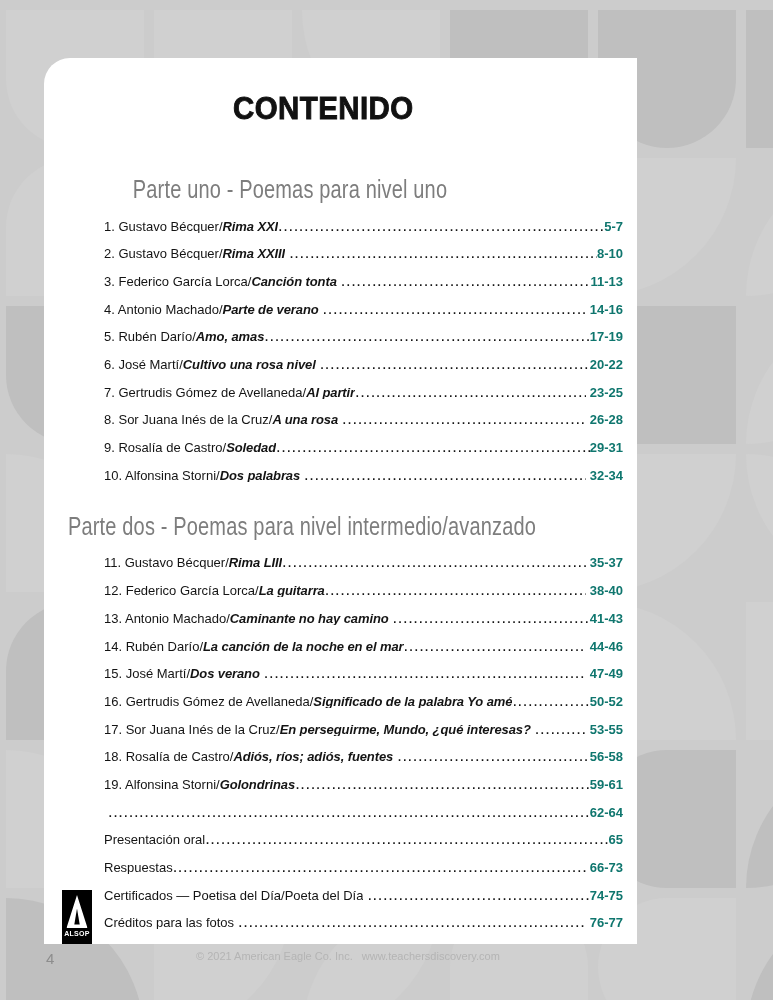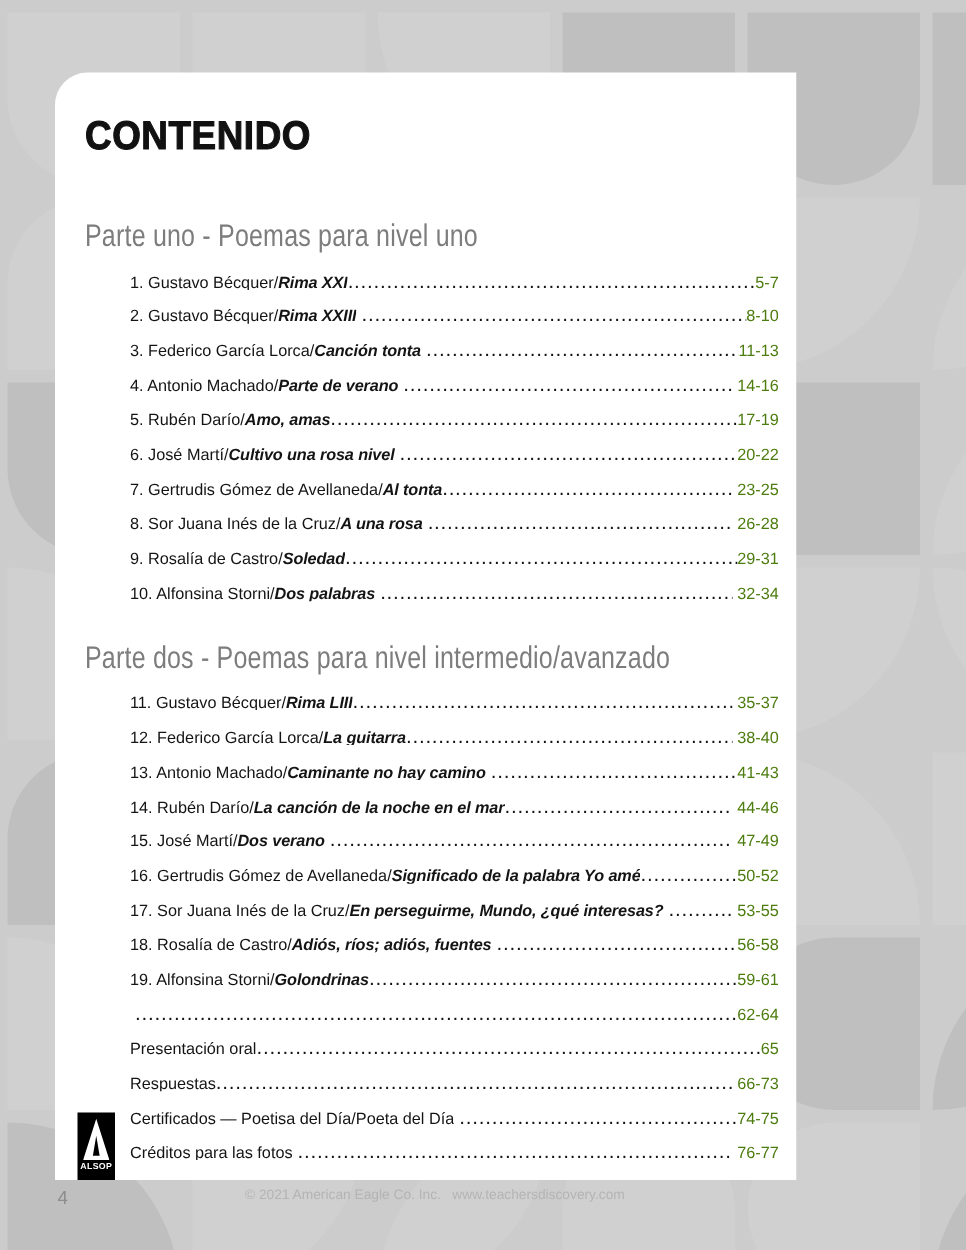--- a/index.html
+++ b/index.html
@@ -41,20 +41,21 @@
     border-top-left-radius: 26px;
     box-shadow: 0 0 0 0 rgba(0,0,0,0);
     overflow: hidden;
   }
 
   #card-inner {
     position: absolute;
     left: 24px;
     top: 0;
     right: 14px;
+    text-align: center;
   }
 
   
   .page-title {
     font-family: "Liberation Sans", sans-serif;
     font-weight: bold;
     font-size: 32px;
     letter-spacing: 0.5px;
     color: #111111;
     margin: 0;
@@ -125,22 +126,22 @@
     margin: 0 0px;
     height: 1em;
   }
   .toc-dots::before {
     content: "........................................................"
              "........................................................"
              "........................................................";
   }
   .toc-pages {
     flex: 0 0 auto;
-    font-weight: 400;
-    color: #4d7c0f;
+    font-weight: 700;
+    color: #0f766e;
     padding-left: 0px;
   }
   
   .gap-before .toc-dots { margin-left: 4px; }
   .gap-after  .toc-pages { padding-left: 4px; }
 
   
   #alsop-logo {
     position: absolute;
     left: 18px;
@@ -268,21 +269,21 @@
           <span class="toc-label"><span class="entry-num">5. </span><span class="entry-author">Rubén Darío</span><span class="entry-sep">/</span><span class="entry-title">Amo, amas</span></span>
           <span class="toc-dots"></span>
           <span class="toc-pages">17-19</span>
         </li>
         <li class="toc-row gap-before">
           <span class="toc-label"><span class="entry-num">6. </span><span class="entry-author">José Martí</span><span class="entry-sep">/</span><span class="entry-title">Cultivo una rosa nivel</span></span>
           <span class="toc-dots"></span>
           <span class="toc-pages">20-22</span>
         </li>
         <li class="toc-row gap-after">
-          <span class="toc-label"><span class="entry-num">7. </span><span class="entry-author">Gertrudis Gómez de Avellaneda</span><span class="entry-sep">/</span><span class="entry-title">Al tonta</span></span>
+          <span class="toc-label"><span class="entry-num">7. </span><span class="entry-author">Gertrudis Gómez de Avellaneda</span><span class="entry-sep">/</span><span class="entry-title">Al partir</span></span>
           <span class="toc-dots"></span>
           <span class="toc-pages">23-25</span>
         </li>
         <li class="toc-row gap-before gap-after">
           <span class="toc-label"><span class="entry-num">8. </span><span class="entry-author">Sor Juana Inés de la Cruz</span><span class="entry-sep">/</span><span class="entry-title">A una rosa</span></span>
           <span class="toc-dots"></span>
           <span class="toc-pages">26-28</span>
         </li>
         <li class="toc-row">
           <span class="toc-label"><span class="entry-num">9. </span><span class="entry-author">Rosalía de Castro</span><span class="entry-sep">/</span><span class="entry-title">Soledad</span></span>

